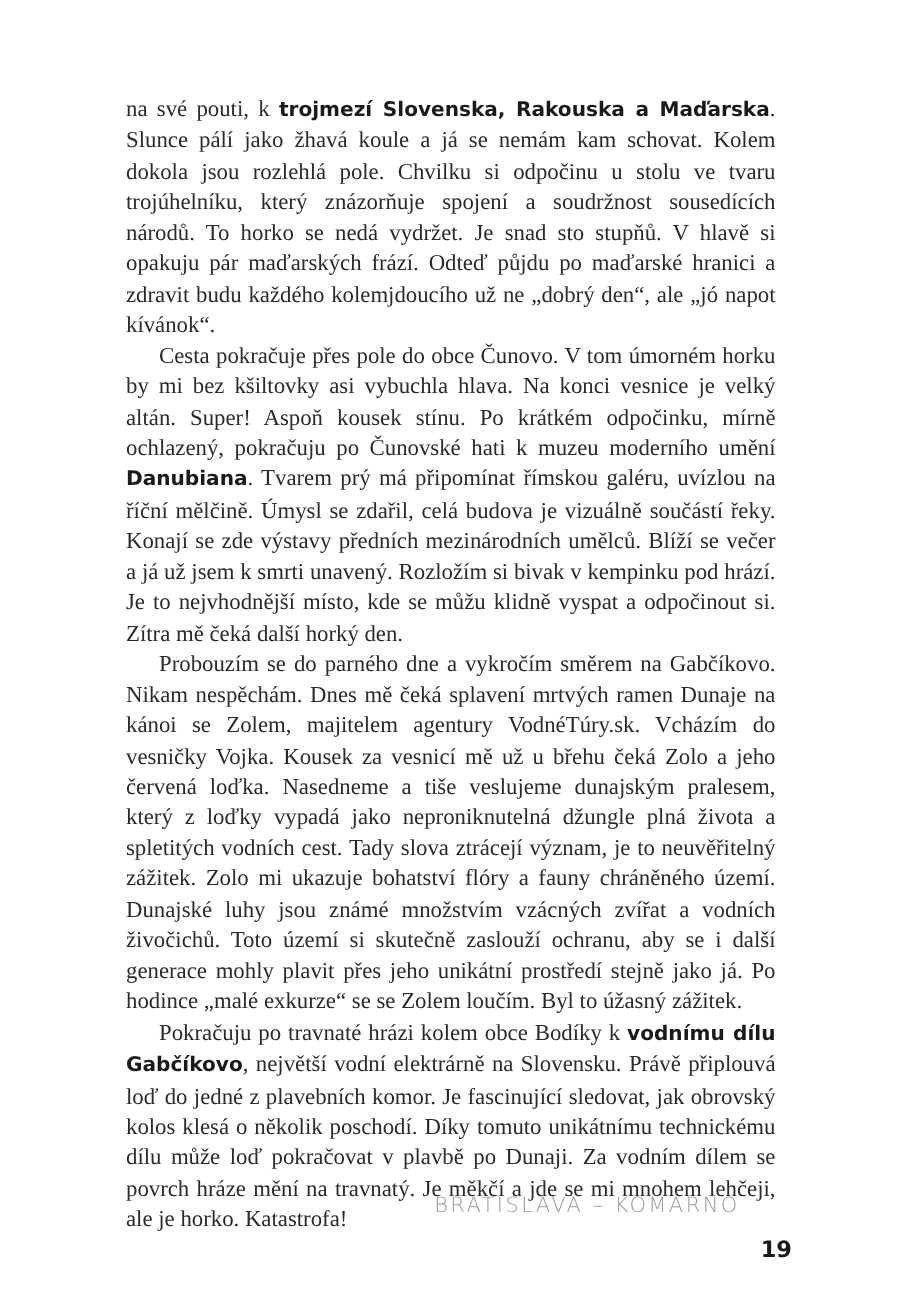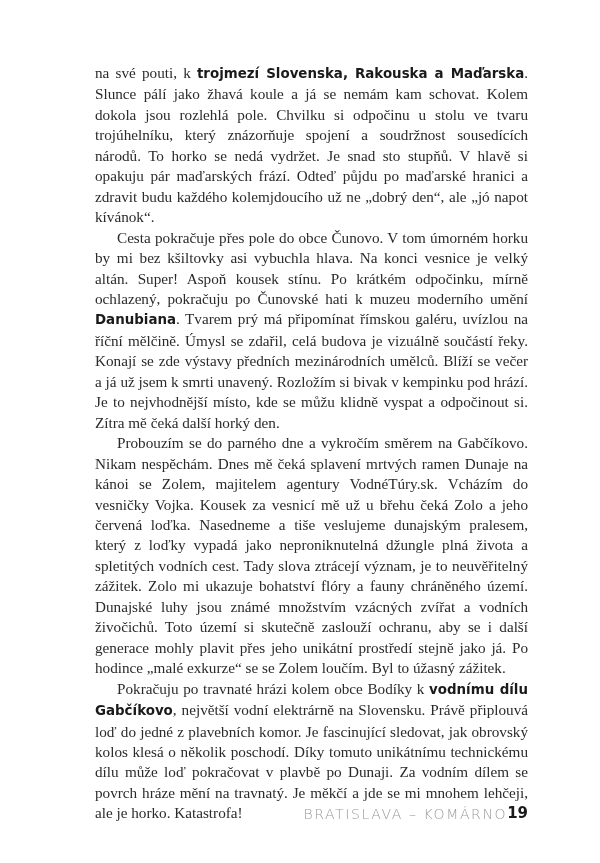--- a/index.html
+++ b/index.html
@@ -1,35 +1,35 @@
 <!DOCTYPE html>
 <html><head>
 <meta charset="utf-8">
 <style>
   html, body { margin: 0; padding: 0; }
   body {
     width: 600px; height: 863px; background: #ffffff;
     position: relative; overflow: hidden;
   }
   .page-body {
-    position: absolute; left: 95px; top: 63px; width: 433px;
+    position: absolute; left: 84px; top: 63px; width: 433px;
     font-family: "Liberation Serif", "DejaVu Serif", serif;
     font-size: 15.2px; line-height: 20.45px; color: #2a2a2a;
     text-align: justify; hyphens: manual;
   }
   .page-body p { margin: 0; text-indent: 22px; }
   .page-body p.first { text-indent: 0; }
   .page-body b {
     font-family: "DejaVu Sans", "Liberation Sans", sans-serif;
     font-weight: bold; font-size: 13.4px; color: #1a1a1a;
   }
   .folio {
-    position: absolute; right: 72px; top: 776px;
+    position: absolute; right: 72px; top: 796px;
     font-family: "DejaVu Sans", "Liberation Sans", sans-serif;
-    display: flex; align-items: flex-end; 
+    display: flex; align-items: flex-start; gap: 14px;
   }
   .folio .running-title {
     font-size: 14px; letter-spacing: 1.6px; color: #9a9a9a; font-weight: 300;
   }
   .folio .page-number {
     font-size: 15px; font-weight: bold; color: #1a1a1a; margin-top: 28px;
   }
 </style>
 </head>
 <body>

